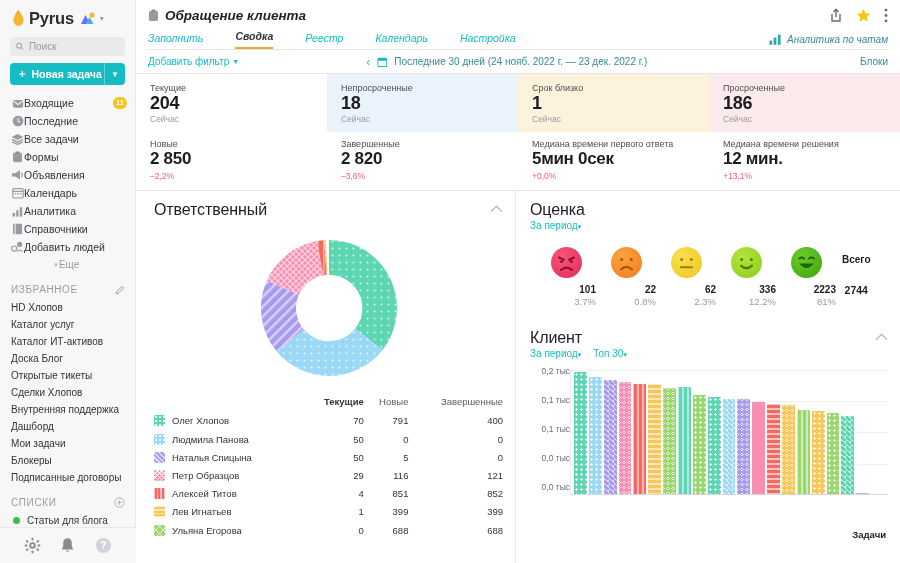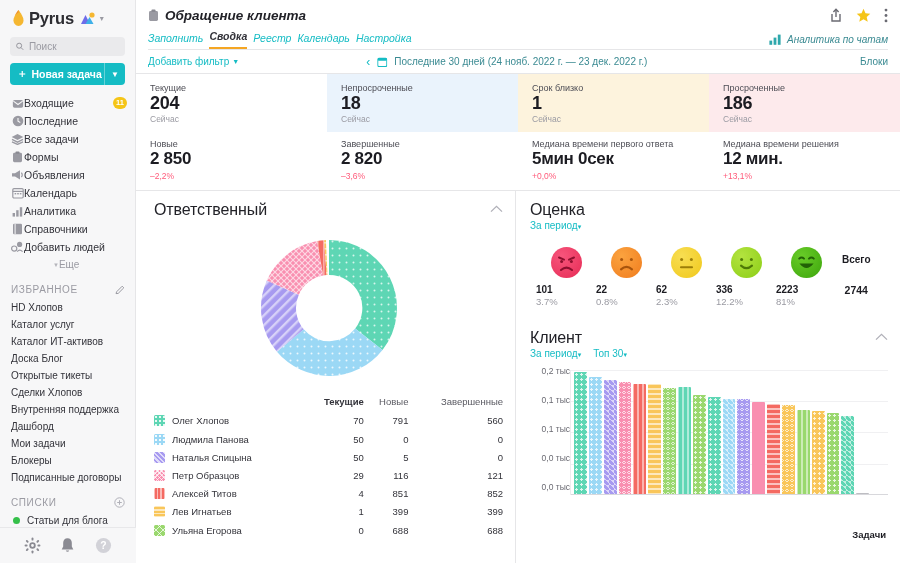--- a/index.html
+++ b/index.html
@@ -88,21 +88,21 @@
     background: #f7f7f8; border-top: 1px solid #e8e8ea;
     display: flex; align-items: center; justify-content: space-around;
     padding: 0 14px;
   }
 
   
   .main { flex: 1; display: flex; flex-direction: column; background: #fff; min-width:0; }
   .topbar { padding: 8px 12px 0 12px; position: relative; font-style: italic; }
   .page-title { display: flex; align-items: center; gap: 6px; font-size: 13.5px; font-weight: 700; color: #222228; }
   .title-icons { position: absolute; right: 12px; top: 8px; display: flex; align-items: center; gap: 13px; }
-  .tabs { display: flex; align-items: flex-end; gap: 6px; margin-top: 7px; position: relative; }
+  .tabs { display: flex; align-items: flex-end; gap: 32px; margin-top: 7px; position: relative; }
   .tab { font-size: 10.5px; color: #15bcc4; padding-bottom: 5px; cursor: pointer; }
   .tab.active { color: #33333a; font-weight: 700; border-bottom: 2px solid #f5a623; }
   .chat-analytics {
     position: absolute; right: 0; bottom: 4px;
     display: flex; align-items: center; gap: 5px;
     font-size: 10px; color: #3a8a92; cursor: pointer;
   }
   .tabs-rule { height: 1px; background: #e6e6e8; }
 
   .filterbar {
@@ -148,21 +148,21 @@
     font-size: 9.5px; font-weight: 400; color: #5a5a62; text-align: right; padding: 0 0 5px 0;
   }
   table.resp th.c1 { font-weight: 700; color: #33333a; }
   table.resp th.nm { text-align: left; }
   table.resp td { font-size: 9.5px; color: #33333a; padding: 3.6px 0; text-align: right; }
   table.resp td.nm { text-align: left; display: flex; align-items: center; gap: 7px; }
   .sw { width: 11px; height: 11px; border-radius: 1.5px; flex: 0 0 11px; }
 
   
   .faces { display: flex; align-items: flex-start; margin-top: 16px; padding-left: 6px; }
-  .face-col { width: 60px; text-align: left; }
+  .face-col { width: 60px; text-align: right; }
   .face { width: 31px; height: 31px; border-radius: 50%; margin: 0 auto 6px auto; position: relative; }
   .f-count { font-size: 10px; font-weight: 700; color: #1c1c22; }
   .f-pct { font-size: 9.5px; color: #9a9aa2; margin-top: 1px; }
   .total-col { margin-left: 6px; text-align: center; padding-top: 7px; }
   .total-lbl { font-size: 10px; font-weight: 700; color: #1c1c22; margin-bottom: 19px; }
   .total-val { font-size: 10.5px; font-weight: 700; color: #1c1c22; }
 
   
   .chart-area { margin-top: 11px; display: flex; height: 125px; }
   .y-axis { width: 40px; flex: 0 0 40px; display: flex; flex-direction: column; justify-content: space-between; }
@@ -568,21 +568,21 @@
             </tr>
           </thead>
           <tbody>
             <tr>
               <td class="nm">
                   <span class="sw" style="background:url(#x) #5ed6b4;background-image:radial-gradient(circle at 50% 50%, rgba(255,255,255,.85) 1px, transparent 1.2px);background-size:4px 4px;"></span>
                   <span>Олег Хлопов</span>
                 </td>
               <td>70</td>
               <td>791</td>
-              <td>560</td>
+              <td>400</td>
             </tr>
             <tr>
               <td class="nm">
                   <span class="sw" style="background-color:#9bd8f5;background-image:radial-gradient(circle at 50% 50%, rgba(255,255,255,.9) 1px, transparent 1.2px);background-size:4px 4px;"></span>
                   <span>Людмила Панова</span>
                 </td>
               <td>50</td>
               <td>0</td>
               <td>0</td>
             </tr>

